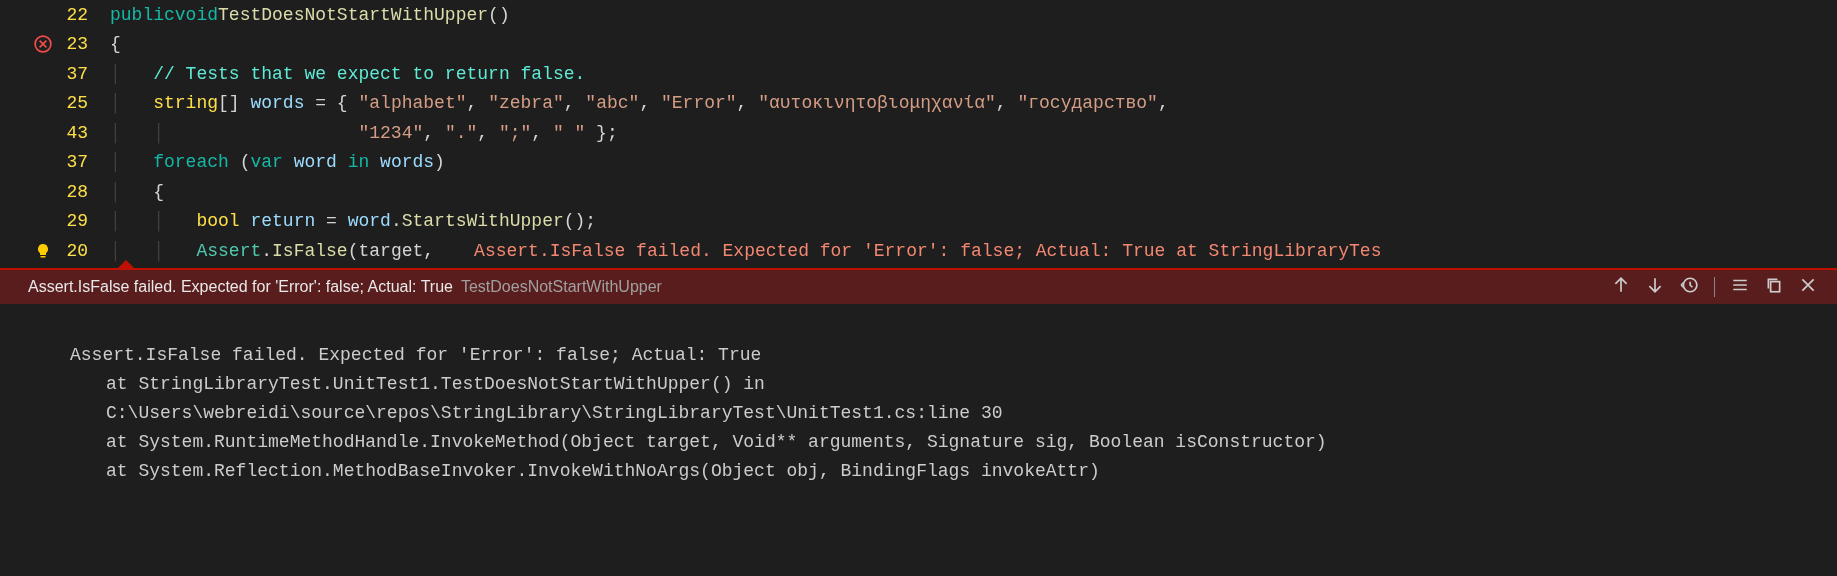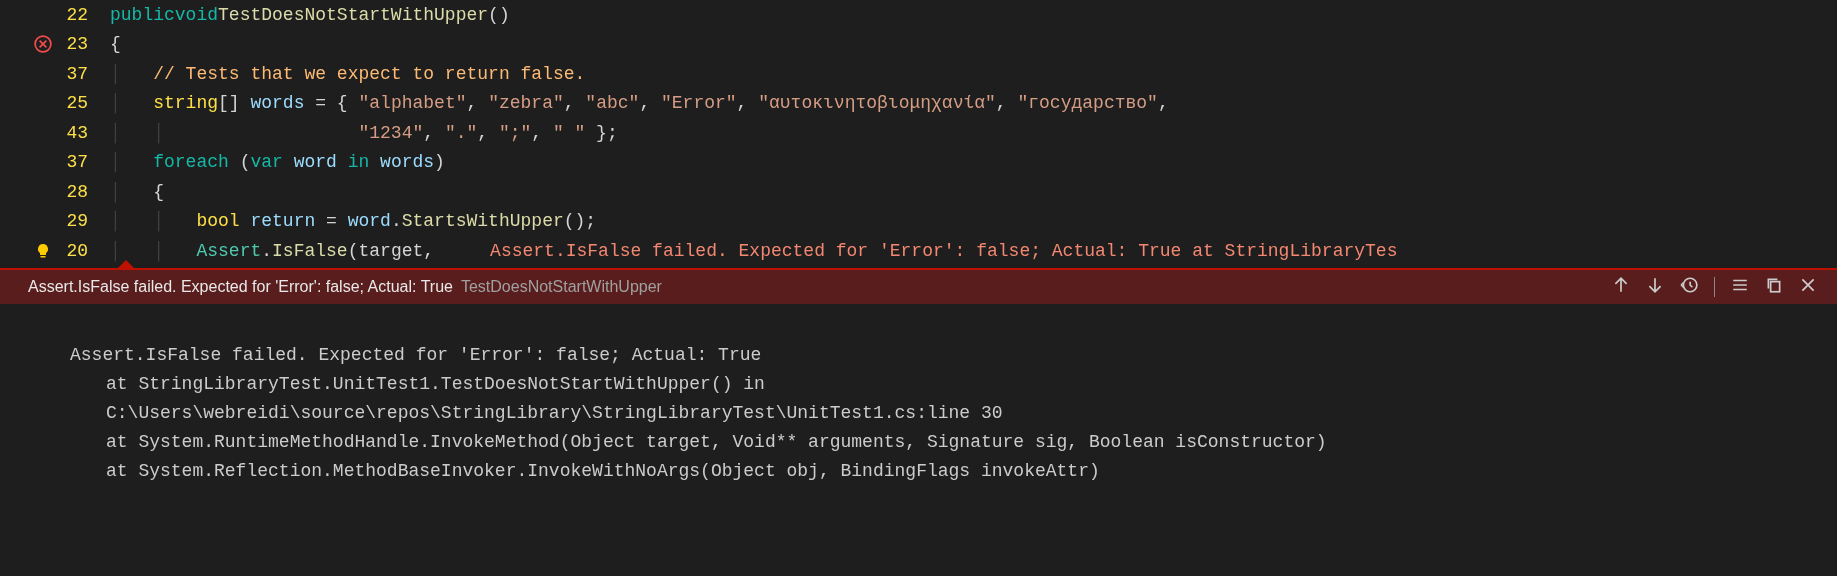--- a/index.html
+++ b/index.html
@@ -54,25 +54,25 @@
       height: 29.5px;
       display: flex;
       align-items: center;
       white-space: pre;
       padding-left: 10px;
     }
     .kw { color: #14b8a6; }
     .method { color: #dcdcaa; }
     .type { color: #fde047; }
     .punct { color: #d4d4d4; }
-    .comment { color: #fdba74; }
+    .comment { color: #5eead4; }
     .str { color: #d69d85; }
     .local { color: #9cdcfe; }
     .cls { color: #4ec9b0; }
-    .inline-error { color: #f48771; margin-left: 56px; }
+    .inline-error { color: #f48771; margin-left: 40px; }
     .indent-guide { color: #404040; }
     .error-divider {
       height: 2px;
       background: #be1100;
       position: relative;
     }
     .error-divider::before {
       content: '';
       position: absolute;
       left: 118px;

